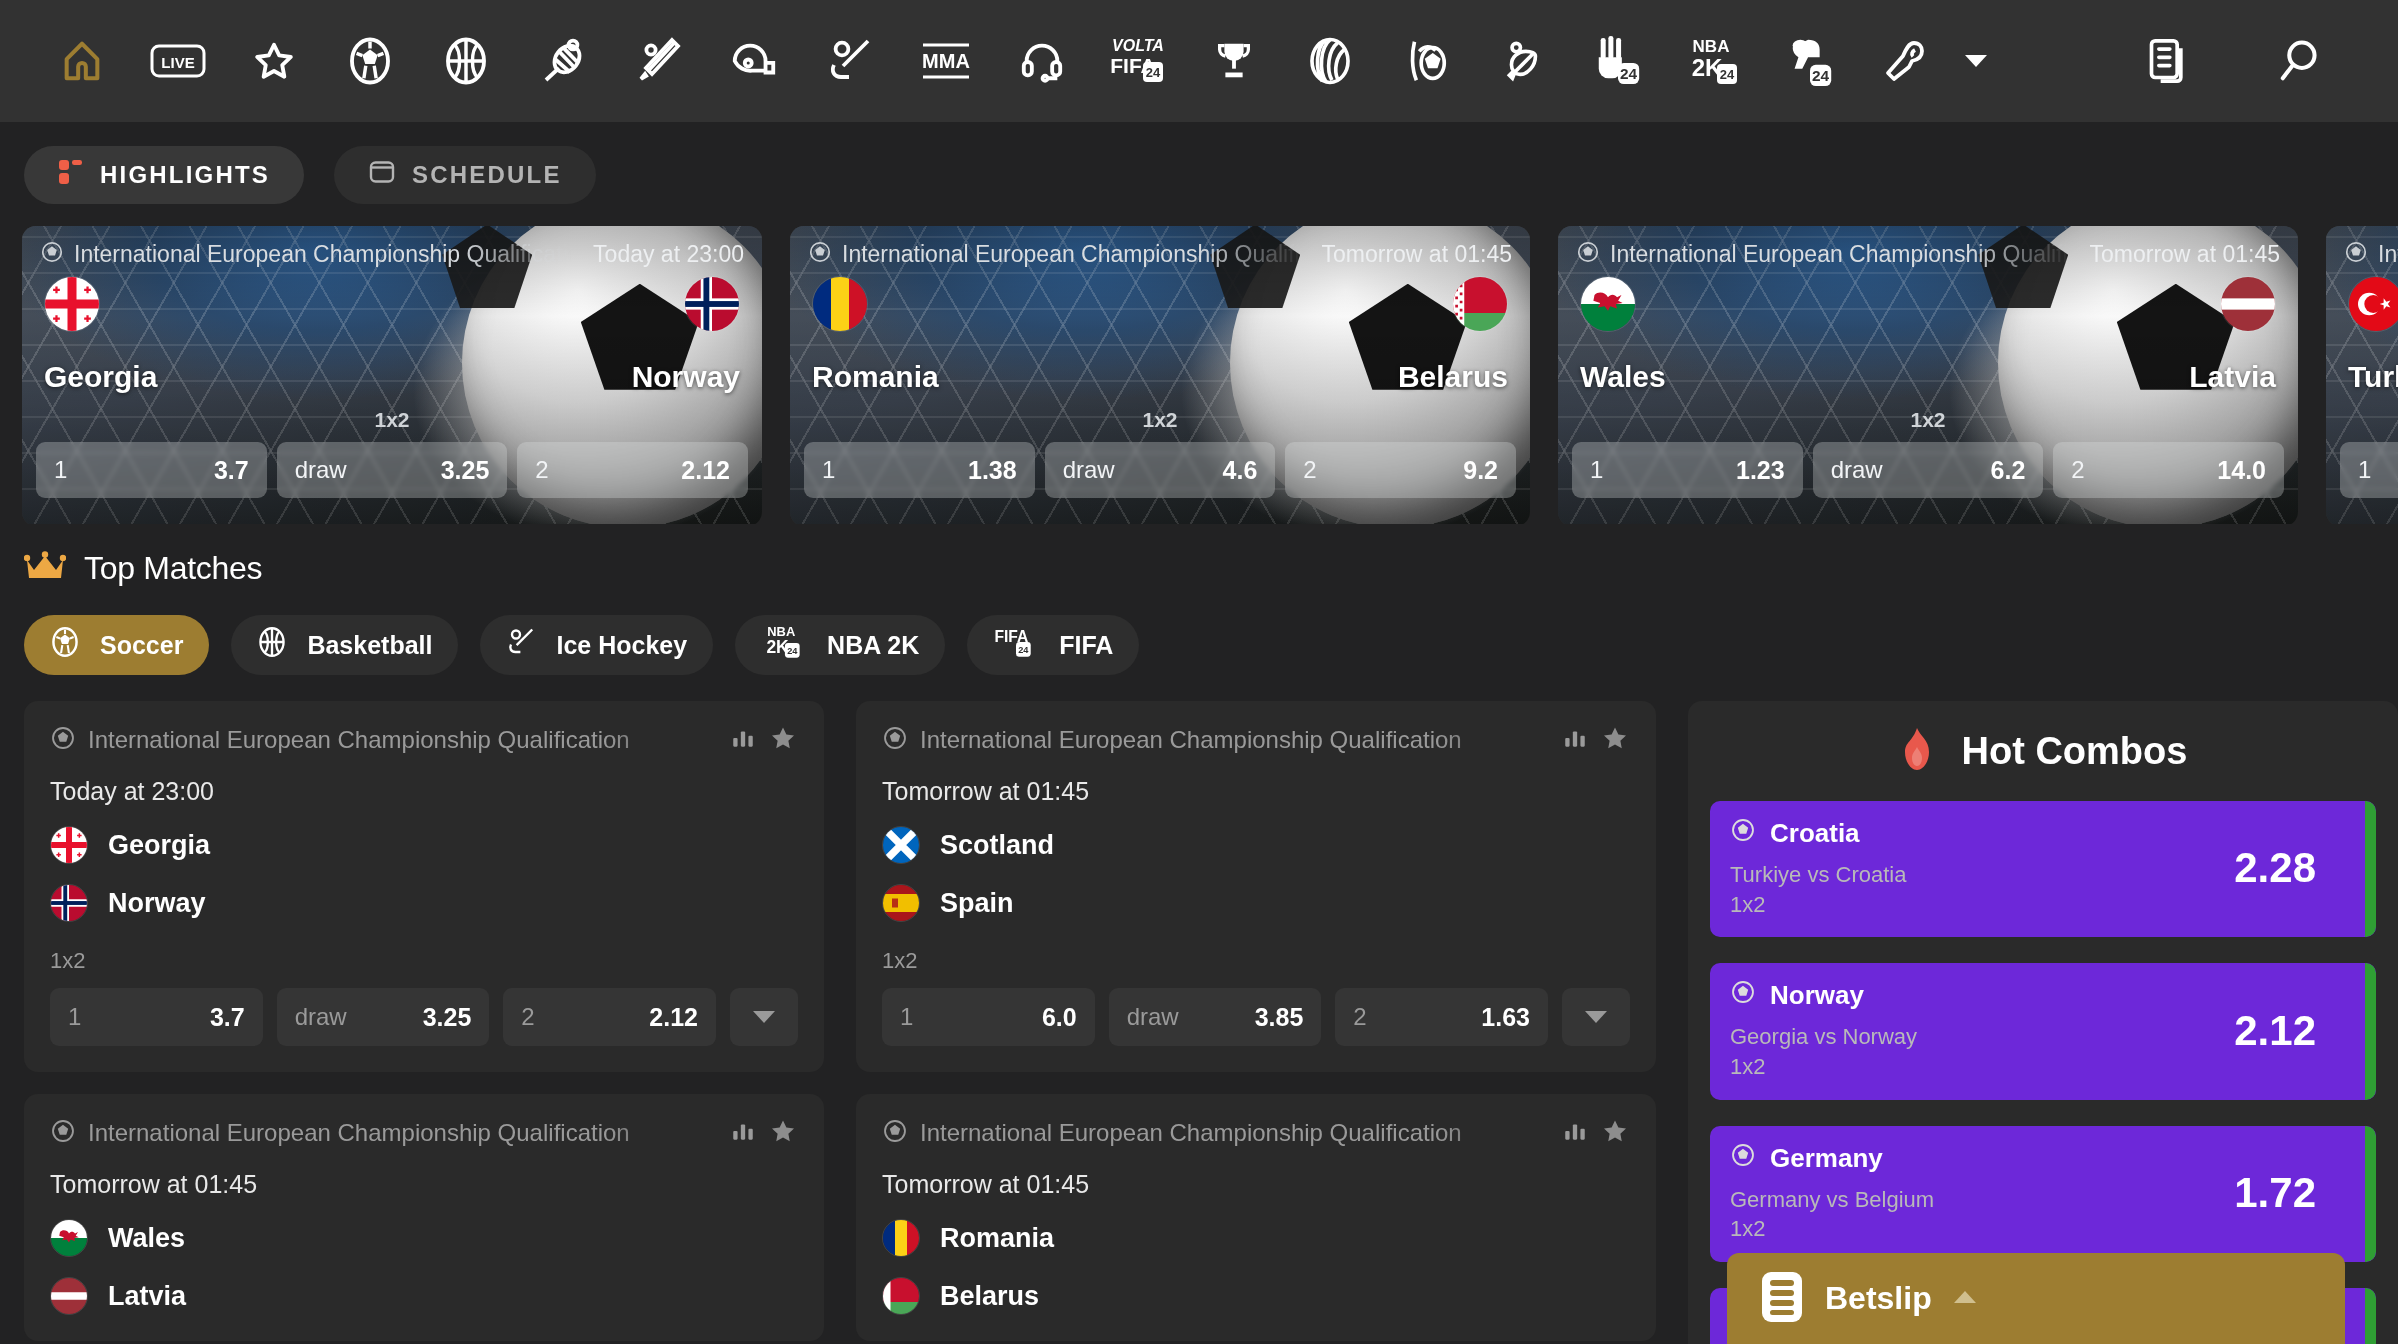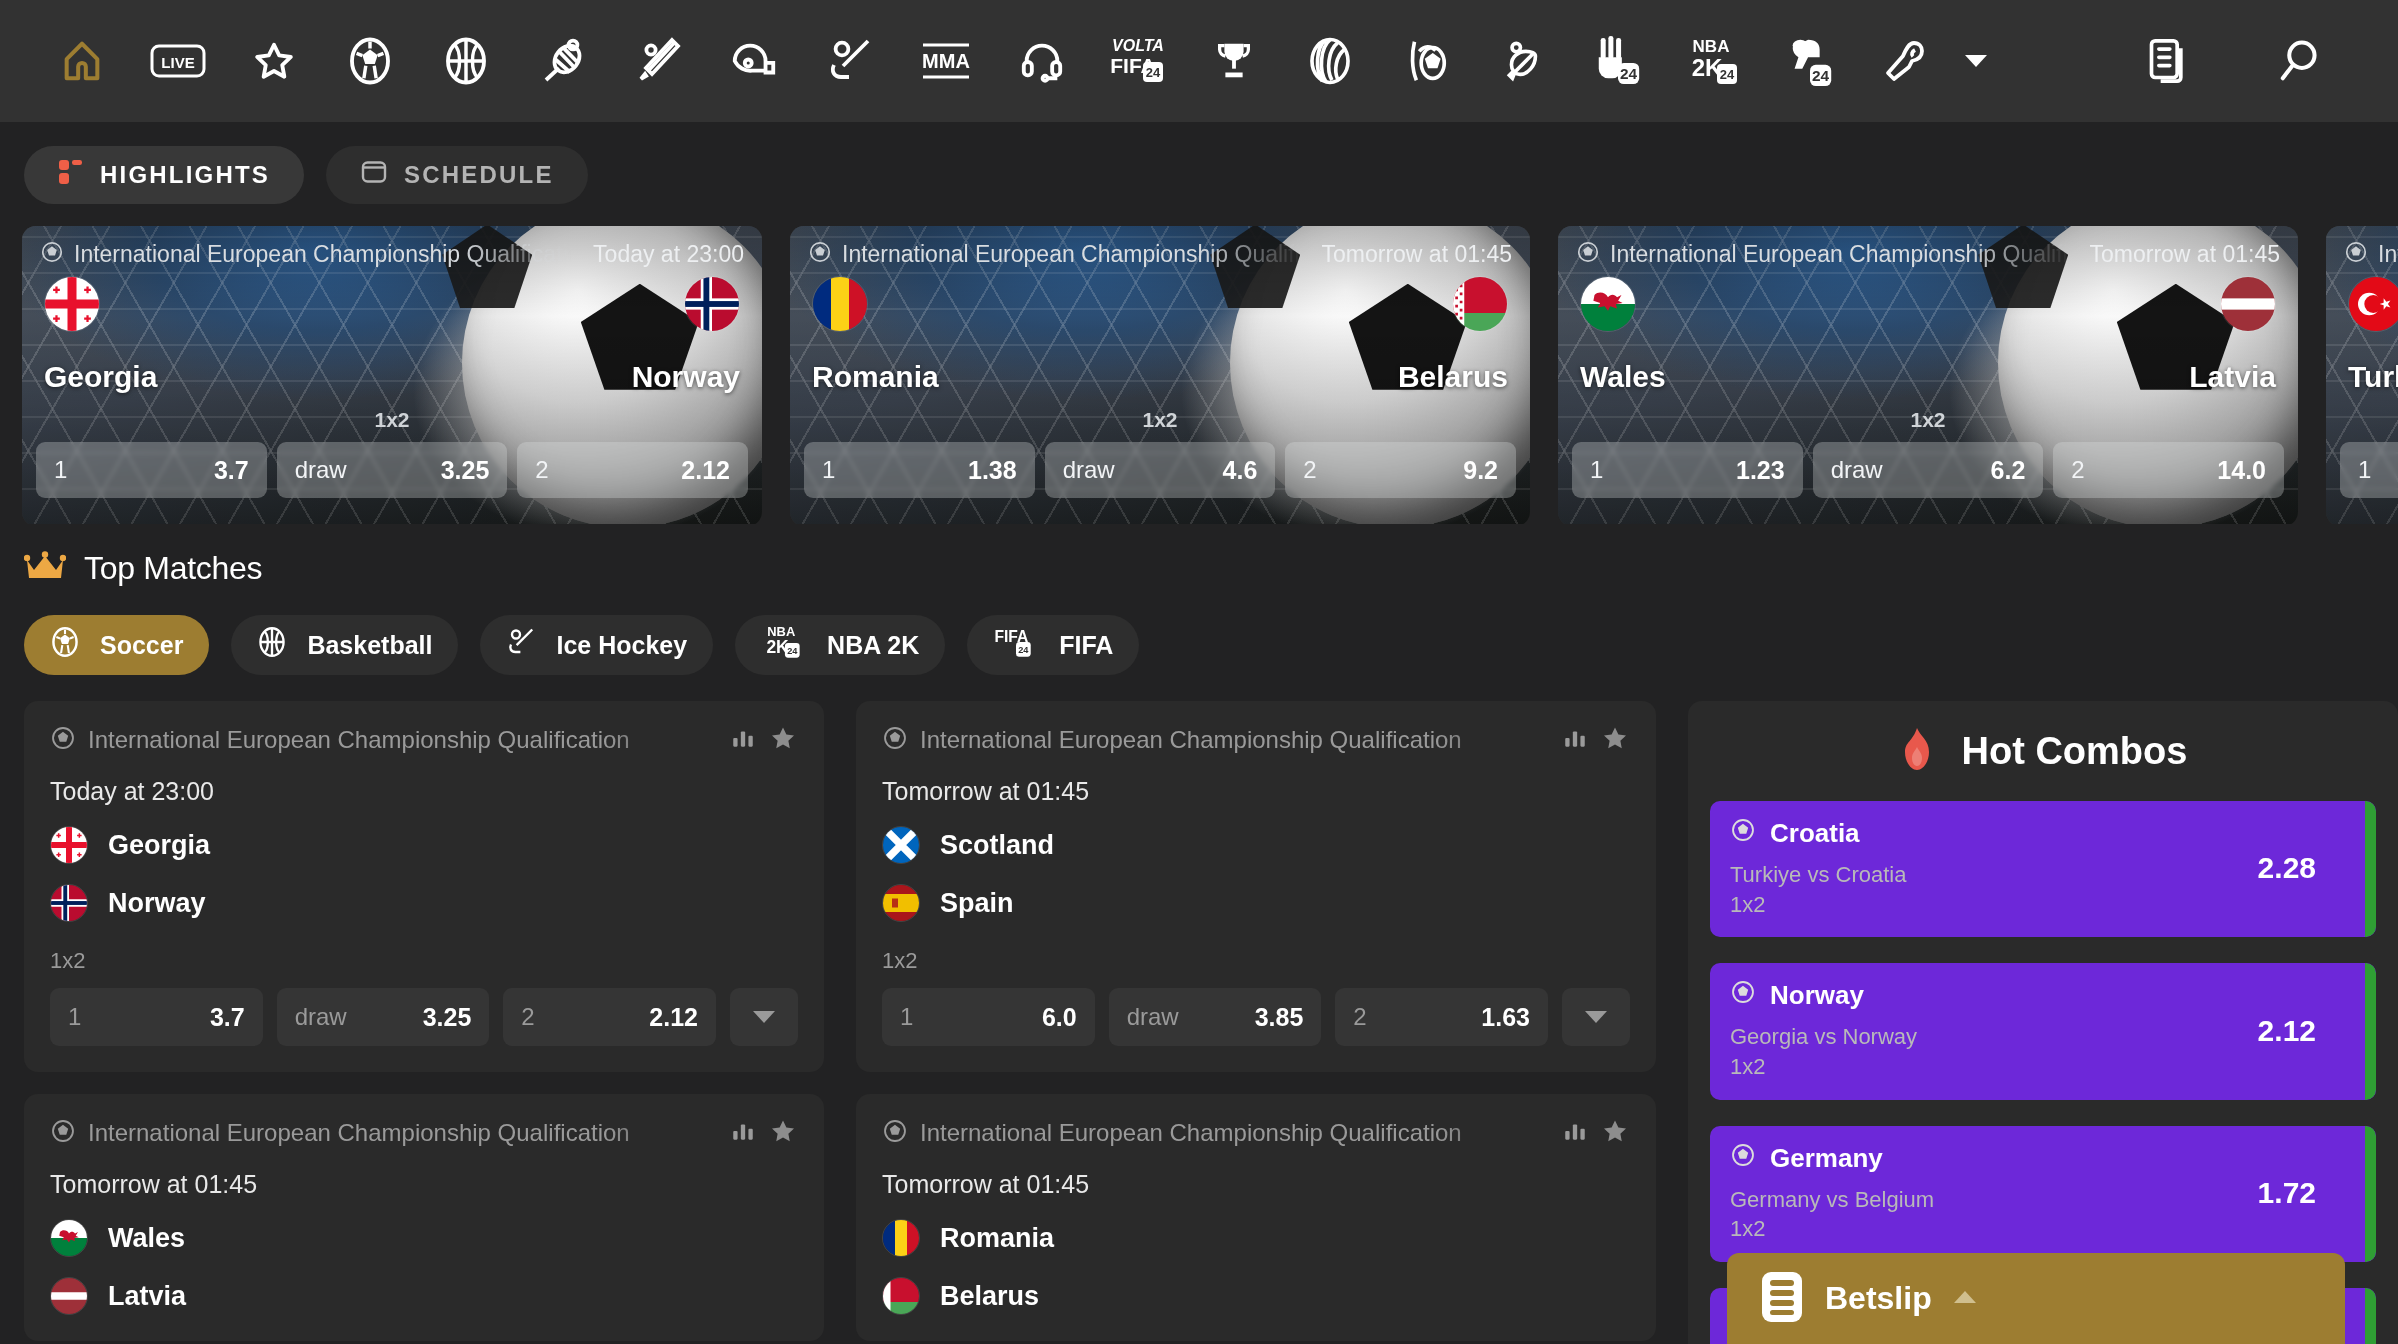--- a/index.html
+++ b/index.html
@@ -24,21 +24,21 @@
   .nav-item {
     width: 96px; height: 96px;
     display: flex; align-items: center; justify-content: center;
     cursor: pointer;
   }
   .nav-item svg { display: block; }
   .nav-right { display: flex; align-items: center; gap: 36px; padding-right: 16px; }
   .caret-btn { width: 44px; height: 96px; display:flex; align-items:center; justify-content:center; cursor:pointer;}
 
   
-  .tabs-row { display: flex; gap: 22px; padding: 24px 24px 0 24px; text-align: right; }
+  .tabs-row { display: flex; gap: 30px; padding: 24px 24px 0 24px; text-align: right; }
   .pill {
     height: 58px;
     border-radius: 30px;
     background: #2e2e2e;
     display: flex; align-items: center;
     gap: 16px;
     padding: 0 34px;
     cursor: pointer;
     font-size: 24px;
     font-weight: bold;
@@ -236,21 +236,21 @@
     content:"";
     position:absolute; right:0; top:0; bottom:0;
     width: 11px;
     background: #2f9e34;
     border-radius: 0 10px 10px 0;
   }
   .combo-left { flex: 1; }
   .combo-pick { display:flex; align-items:center; gap: 14px; }
   .combo-pick span { font-size: 26px; font-weight: bold; }
   .combo-sub { font-size: 22px; color: #b9b9b9; margin-top: 10px; line-height: 1.35; }
-  .combo-odd { font-size: 30px; font-weight: bold; padding-right: 40px; align-self: center;}
+  .combo-odd { font-size: 42px; font-weight: bold; padding-right: 40px; align-self: center;}
 
   
   .betslip {
     position: absolute;
     left: 1727px; top: 1253px;
     width: 618px; height: 91px;
     background: #9d7d31;
     border-radius: 12px 12px 0 0;
     display: flex; align-items: center;
     padding: 0 44px 0 34px;

